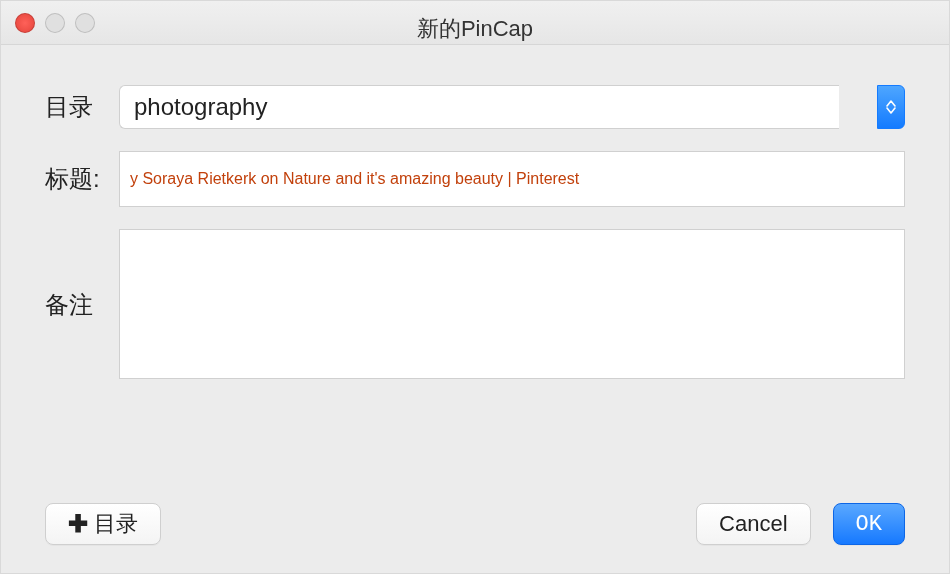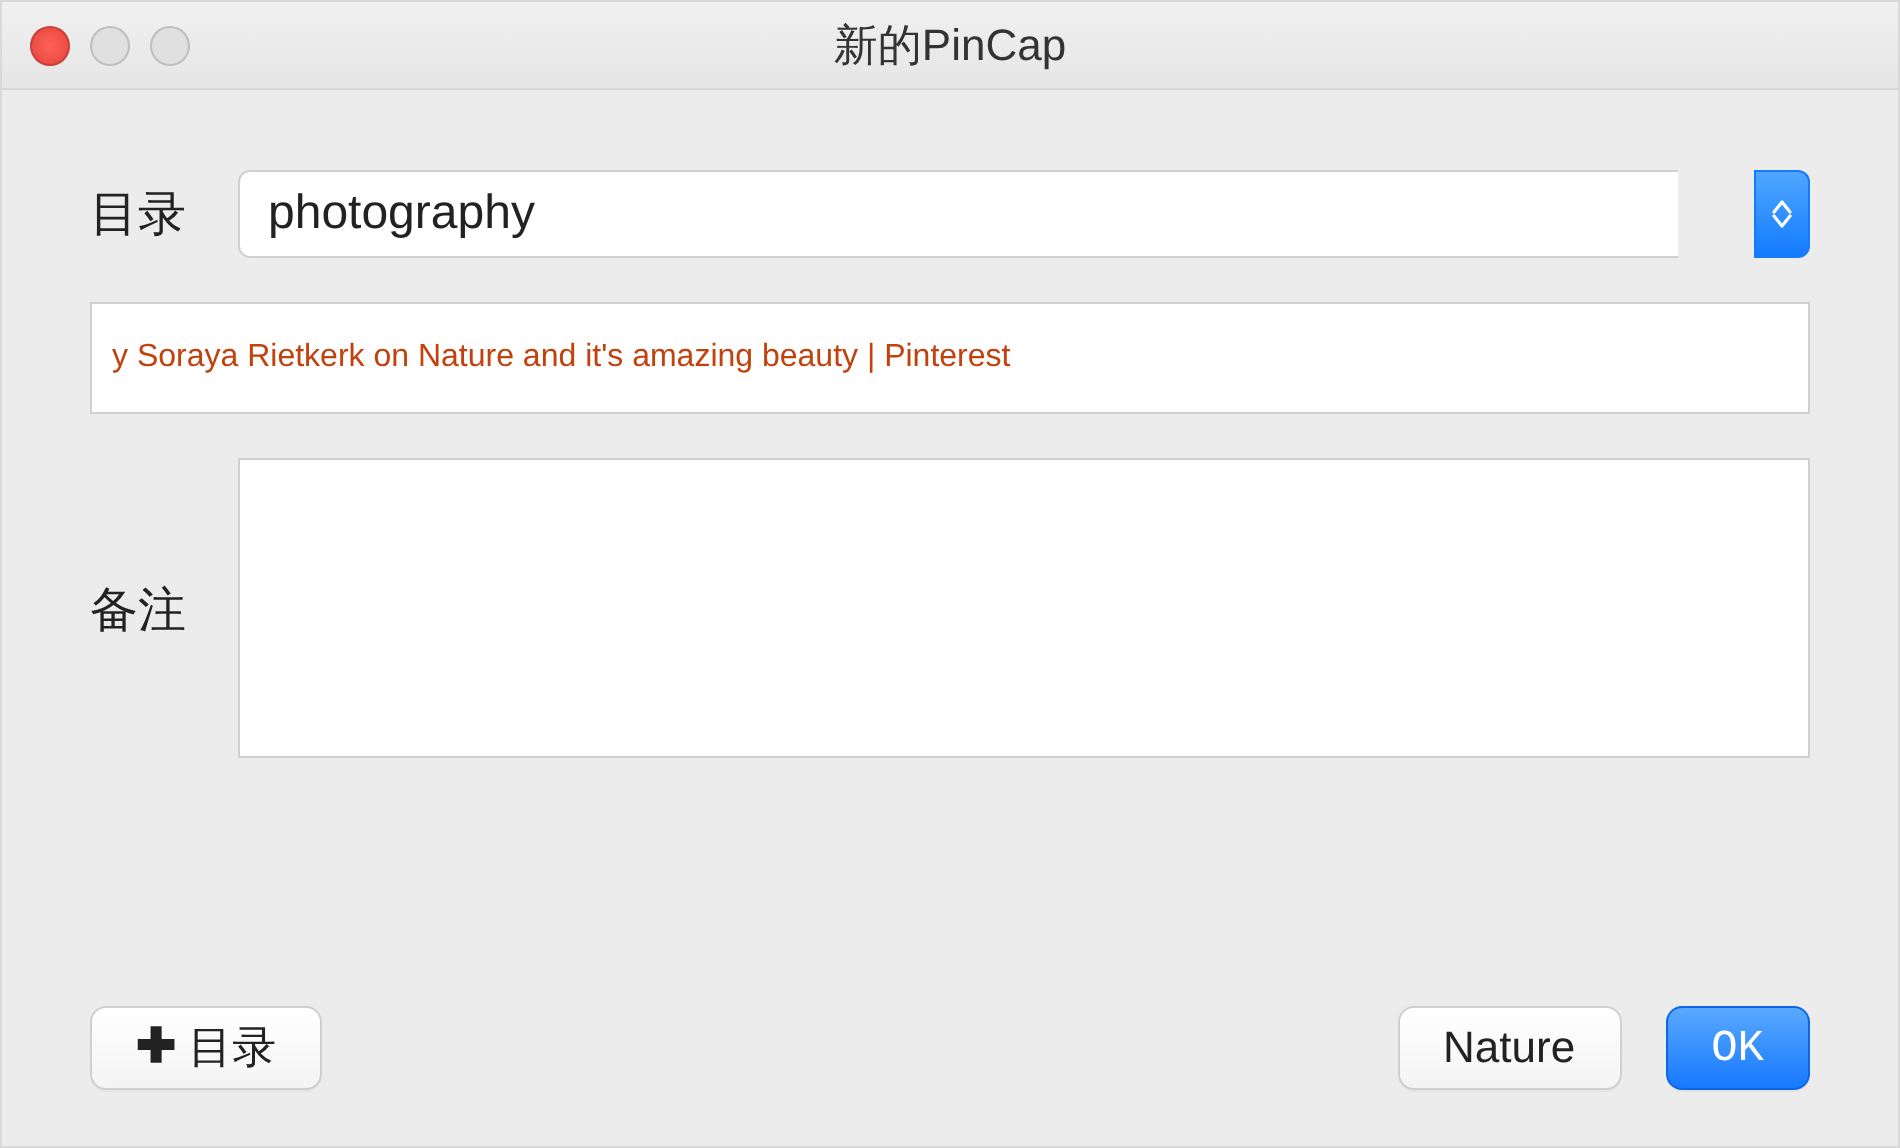--- a/index.html
+++ b/index.html
@@ -14,21 +14,21 @@
     border: 1px solid #d9d9d9;
     position: relative;
     overflow: hidden;
   }
   .titlebar {
     height: 44px;
     background: linear-gradient(#f0f0f0,#e6e6e6);
     border-bottom: 1px solid #d6d6d6;
     position: relative;
     display: flex;
-    align-items: center;
+    align-items: flex-end;
     justify-content: center;
   }
   .trafficlights {
     position: absolute;
     left: 14px; top: 12px;
     display: flex; gap: 10px;
   }
   .tl {
     width: 20px; height: 20px;
     border-radius: 50%;
@@ -176,20 +176,21 @@
               <path d="M1 6 L5 1 L9 6" stroke="#fff" stroke-width="1.6" fill="none" stroke-linecap="round" stroke-linejoin="round"></path>
             </svg>
           <svg width="10" height="7" viewBox="0 0 10 7">
               <path d="M1 1 L5 6 L9 1" stroke="#fff" stroke-width="1.6" fill="none" stroke-linecap="round" stroke-linejoin="round"></path>
             </svg>
         </div>
       </div>
     </div>
 
     <div class="row">
+      <div class="lbl">标题:</div>
       <div class="ctrl">
         <input class="text-input" type="text" value="y Soraya Rietkerk on Nature and it's amazing beauty | Pinterest" style="">
       </div>
     </div>
 
 
     <div class="row row-top">
       <div class="lbl lbl-top">备注</div>
       <div class="ctrl">
         <textarea class="notes" style=""></textarea>
@@ -198,21 +199,21 @@
 
   </div>
 
   <div class="footer">
     <div class="btn">
       <span class="plus">✚</span>
       <span>目录</span>
     </div>
     <div class="btn-group">
       <div class="btn">
-        <span>Nature</span>
+        <span>Cancel</span>
       </div>
       <div class="btn btn-primary">
         <span>OK</span>
       </div>
     </div>
   </div>
 
 </div>
 
 </body></html>

